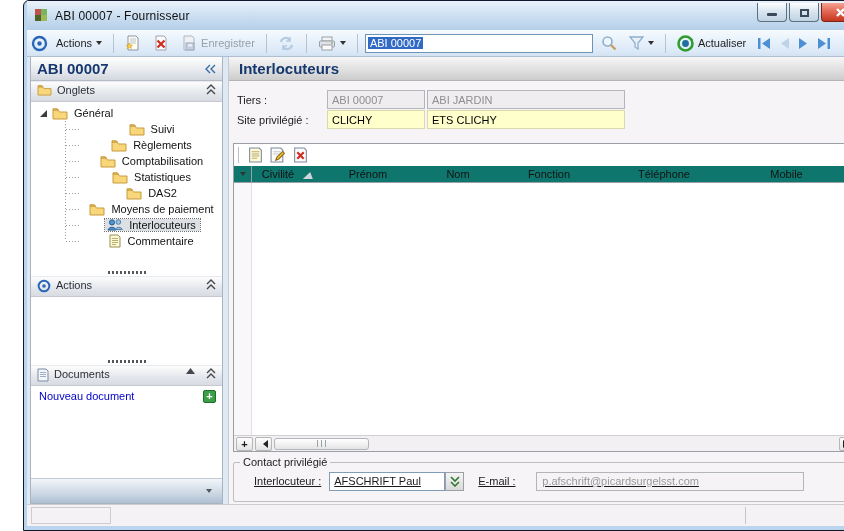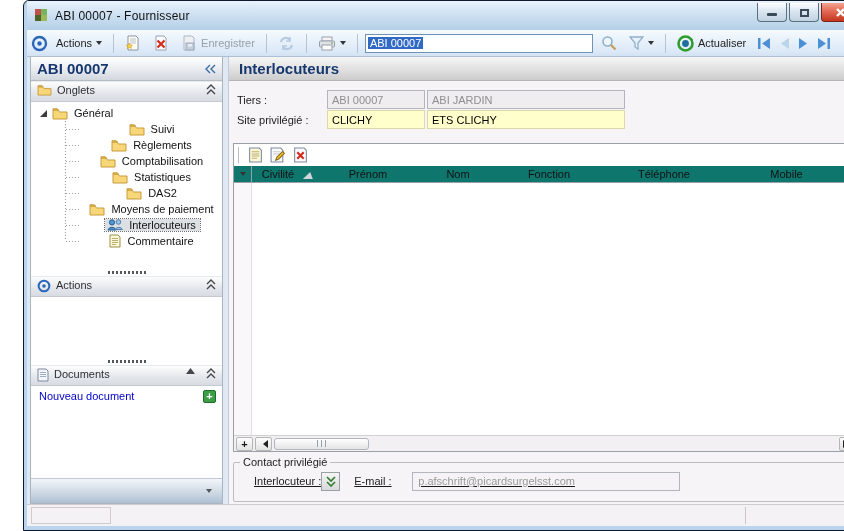--- a/index.html
+++ b/index.html
@@ -505,20 +505,23 @@
               <span class="arrow-r"></span>
             </span>
         </div>
       </div>
 
       <div class="contact-wrap">
         <fieldset class="contact">
           <legend>Contact privilégié</legend>
           <div class="contact-row">
             <span class="c-label" style="margin-left:6px">Interlocuteur :</span>
+            <span class="select-box">
+              <span>AFSCHRIFT Paul</span>
+            </span>
             <span class="select-drop">
               <svg width="10" height="11" viewBox="0 0 10 11">
                 <path d="M1 1 L5 5 L9 1 M1 6 L5 10 L9 6" stroke="#2f7a2f" stroke-width="1.6" fill="none"></path>
               </svg>
             </span>
             <span class="c-label email-label">E-mail :</span>
             <span class="email-fld">p.afschrift@picardsurgelsst.com</span>
           </div>
         </fieldset>
       </div>

